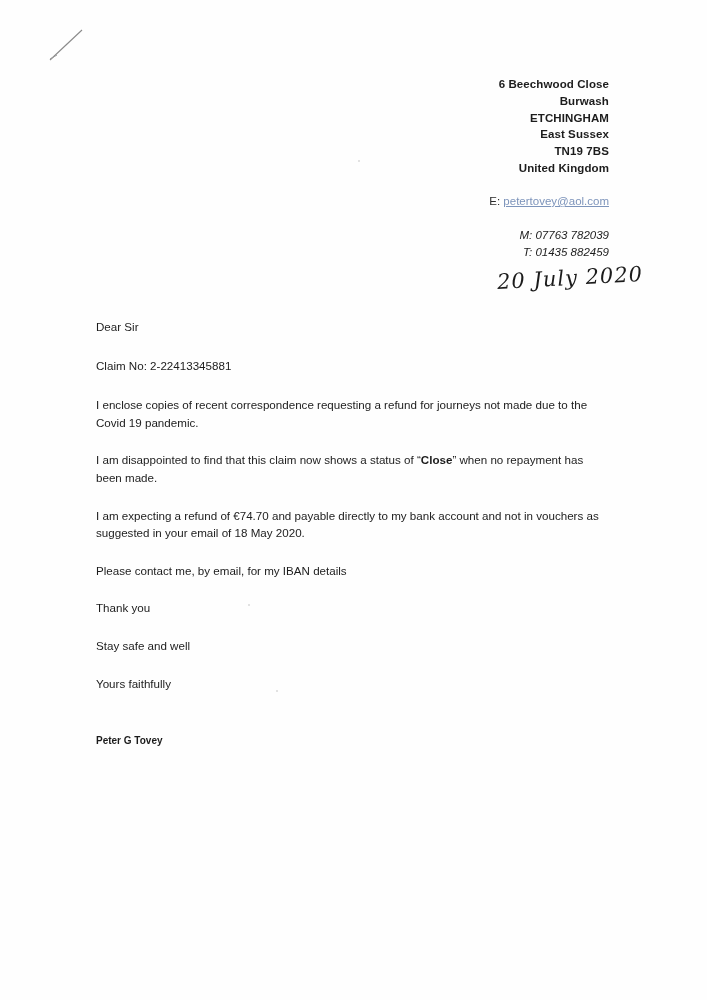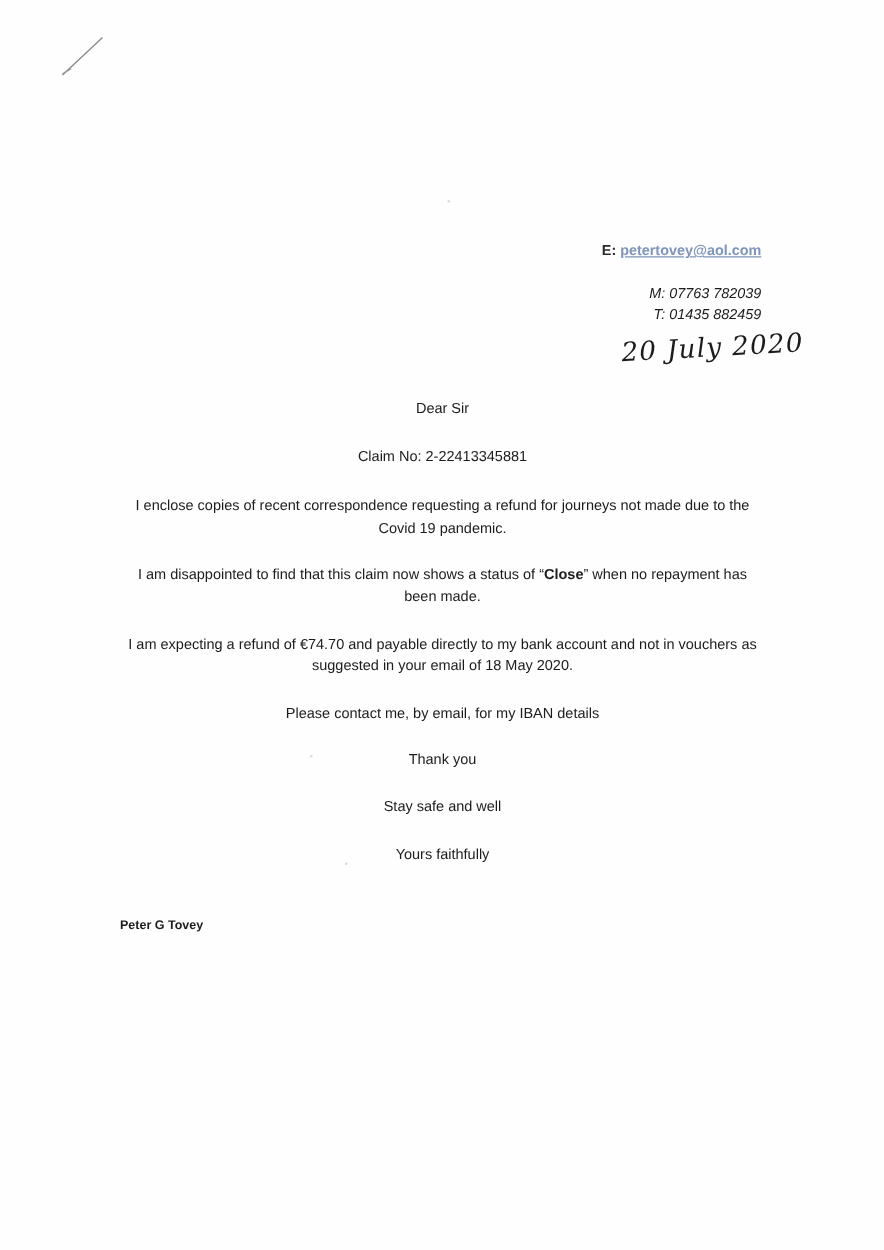--- a/index.html
+++ b/index.html
@@ -39,21 +39,20 @@
     letter-spacing: 0.1px;
     color: #1c1c1c;
   }
   .contact-email {
     position: absolute;
     right: 98px;
     top: 193px;
     font-size: 11.5px;
     line-height: 16px;
     color: #2a2a2a;
-    font-weight: bold;
   }
   .contact-email .lbl { color:#2a2a2a; }
   .contact-email a {
     color: #7d94bb;
     text-decoration: underline;
   }
   .phones {
     position: absolute;
     right: 98px;
     top: 227px;
@@ -80,21 +79,20 @@
     position: absolute;
     left: 96px;
     top: 318px;
     width: 516px;
   }
   .para {
     font-size: 11.6px;
     line-height: 17.6px;
     margin: 0 0 20px 0;
     color: #1c1c1c;
-    text-align: center;
   }
   .para b { font-weight: bold; }
 
   .salutation { margin-bottom: 21px; }
   .claim-line { margin-bottom: 22px; }
 
   .signature-name {
     position: absolute;
     left: 96px;
     top: 735px;
@@ -126,20 +124,28 @@
     <svg width="40" height="34" viewBox="0 0 40 34">
       <path d="M2 32 L34 2" stroke="#8a8a8a" stroke-width="1.1" fill="none"></path>
       <path d="M2 31 L9 27" stroke="#9a9a9a" stroke-width="1" fill="none"></path>
     </svg>
   </div>
 
   <div class="speck" style="left:358px; top:160px; width:2px; height:2px;"></div>
   <div class="speck" style="left:248px; top:604px; width:2px; height:2px;"></div>
   <div class="speck" style="left:276px; top:690px; width:2px; height:2px;"></div>
 
+  <div class="address-block">
+    <div>6 Beechwood Close</div>
+    <div>Burwash</div>
+    <div>ETCHINGHAM</div>
+    <div>East Sussex</div>
+    <div>TN19 7BS</div>
+    <div>United Kingdom</div>
+  </div>
 
   <div class="contact-email">
     <span class="lbl">E:</span>
     <a href="#">petertovey@aol.com</a>
   </div>
 
   <div class="phones">
     <div>M: 07763 782039</div>
     <div>T: 01435 882459</div>
   </div>

